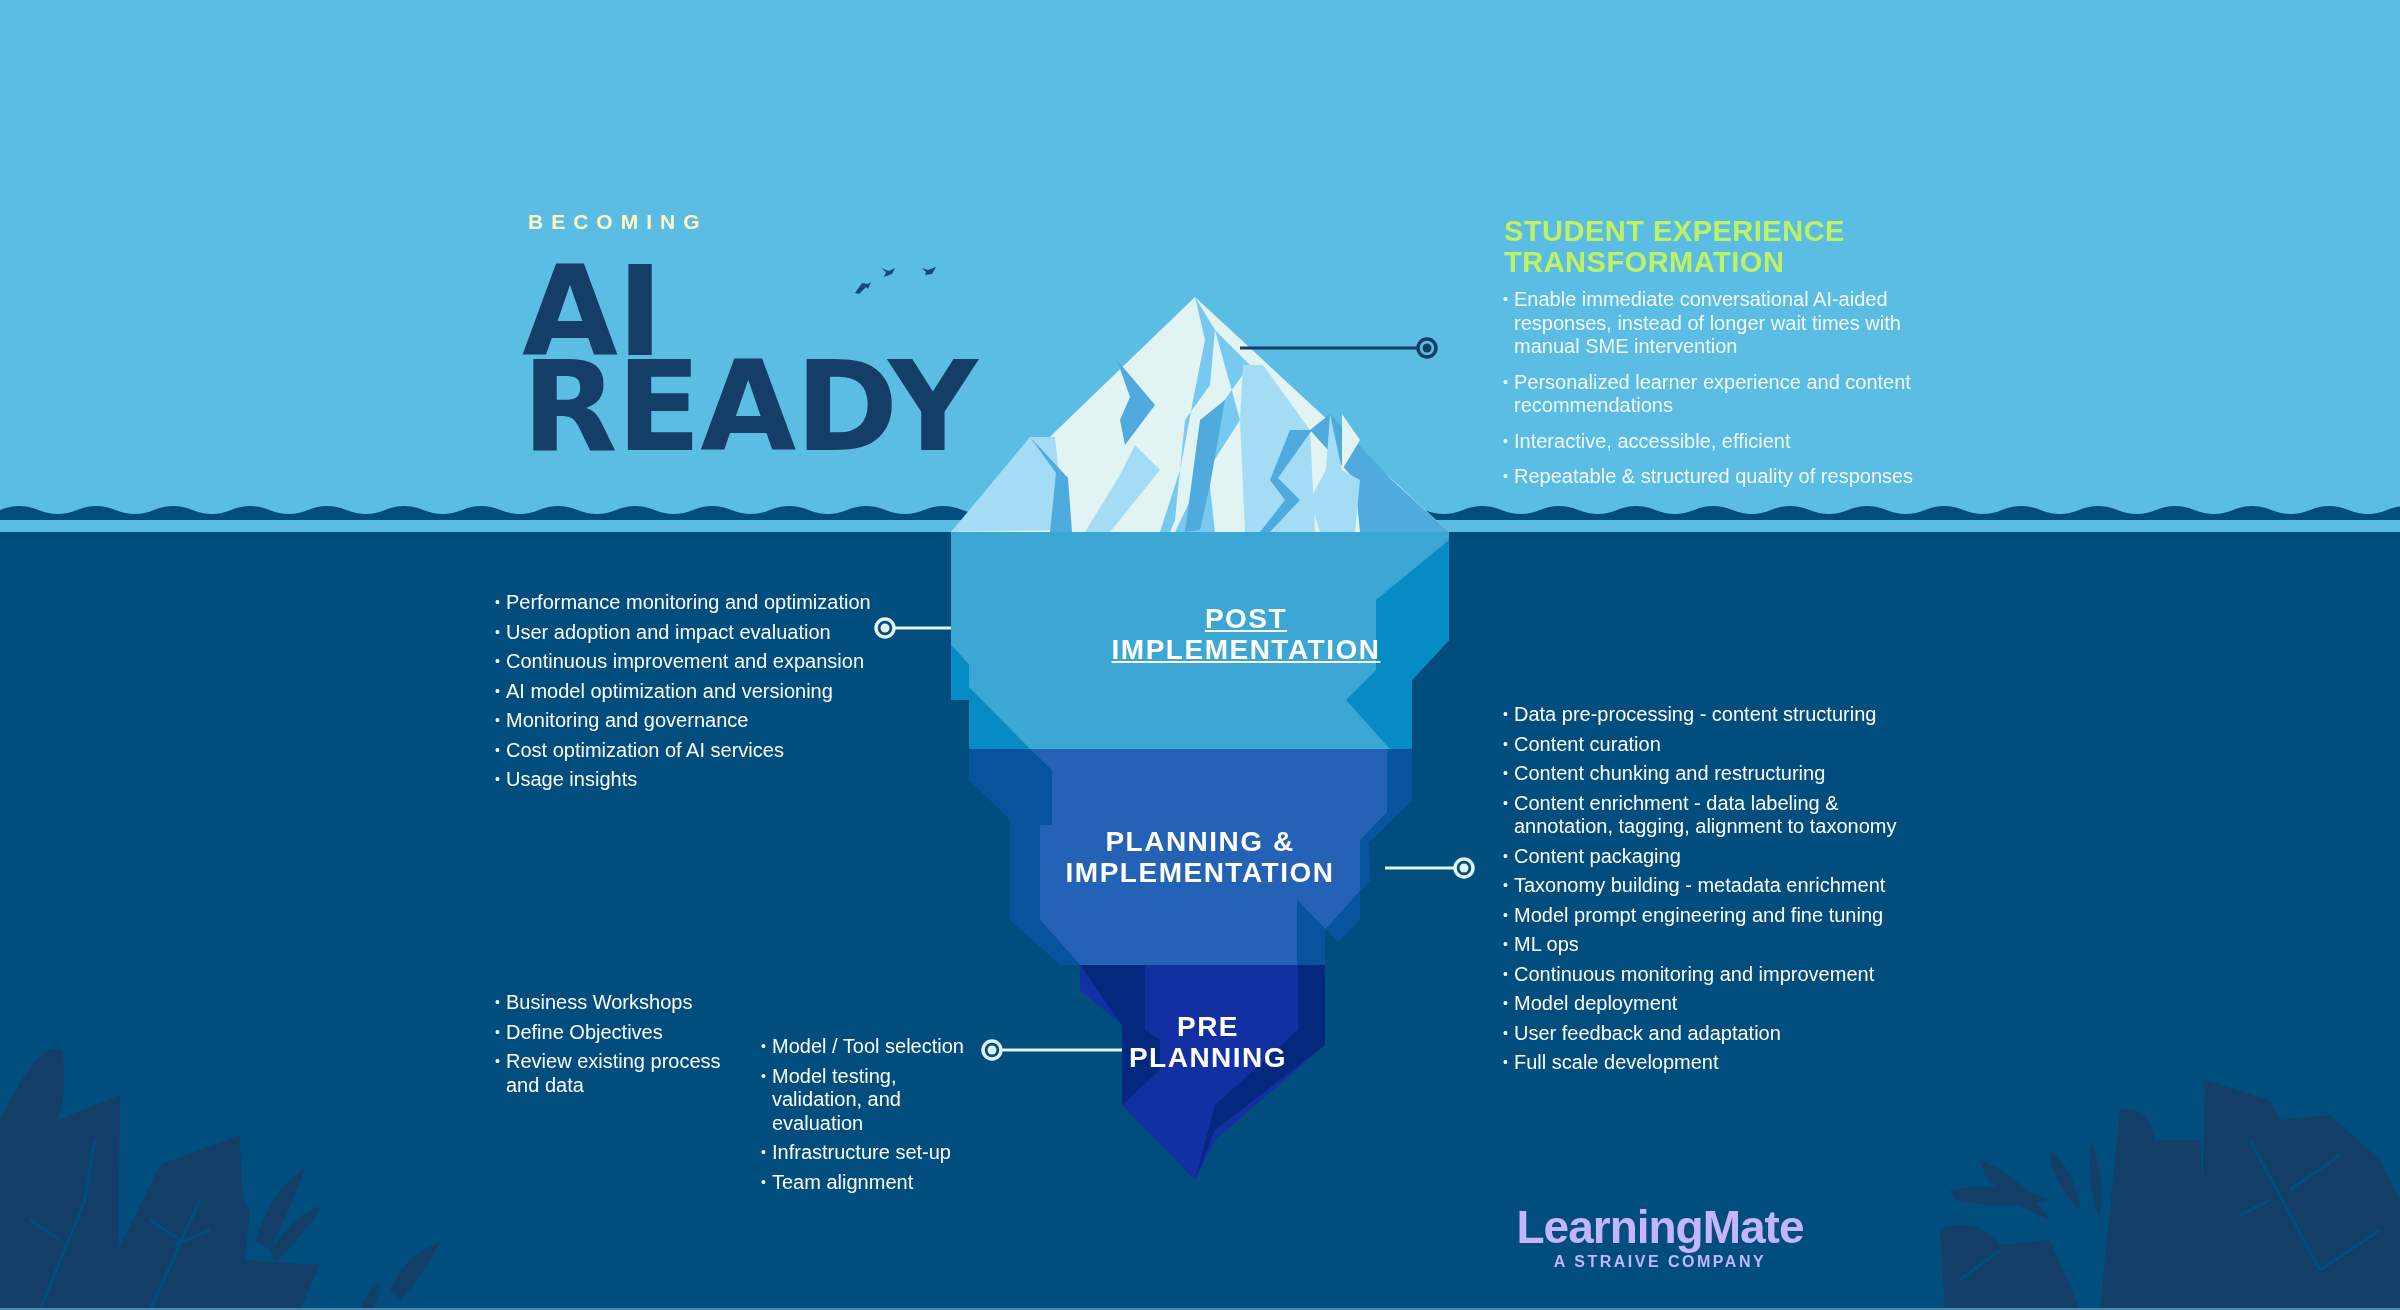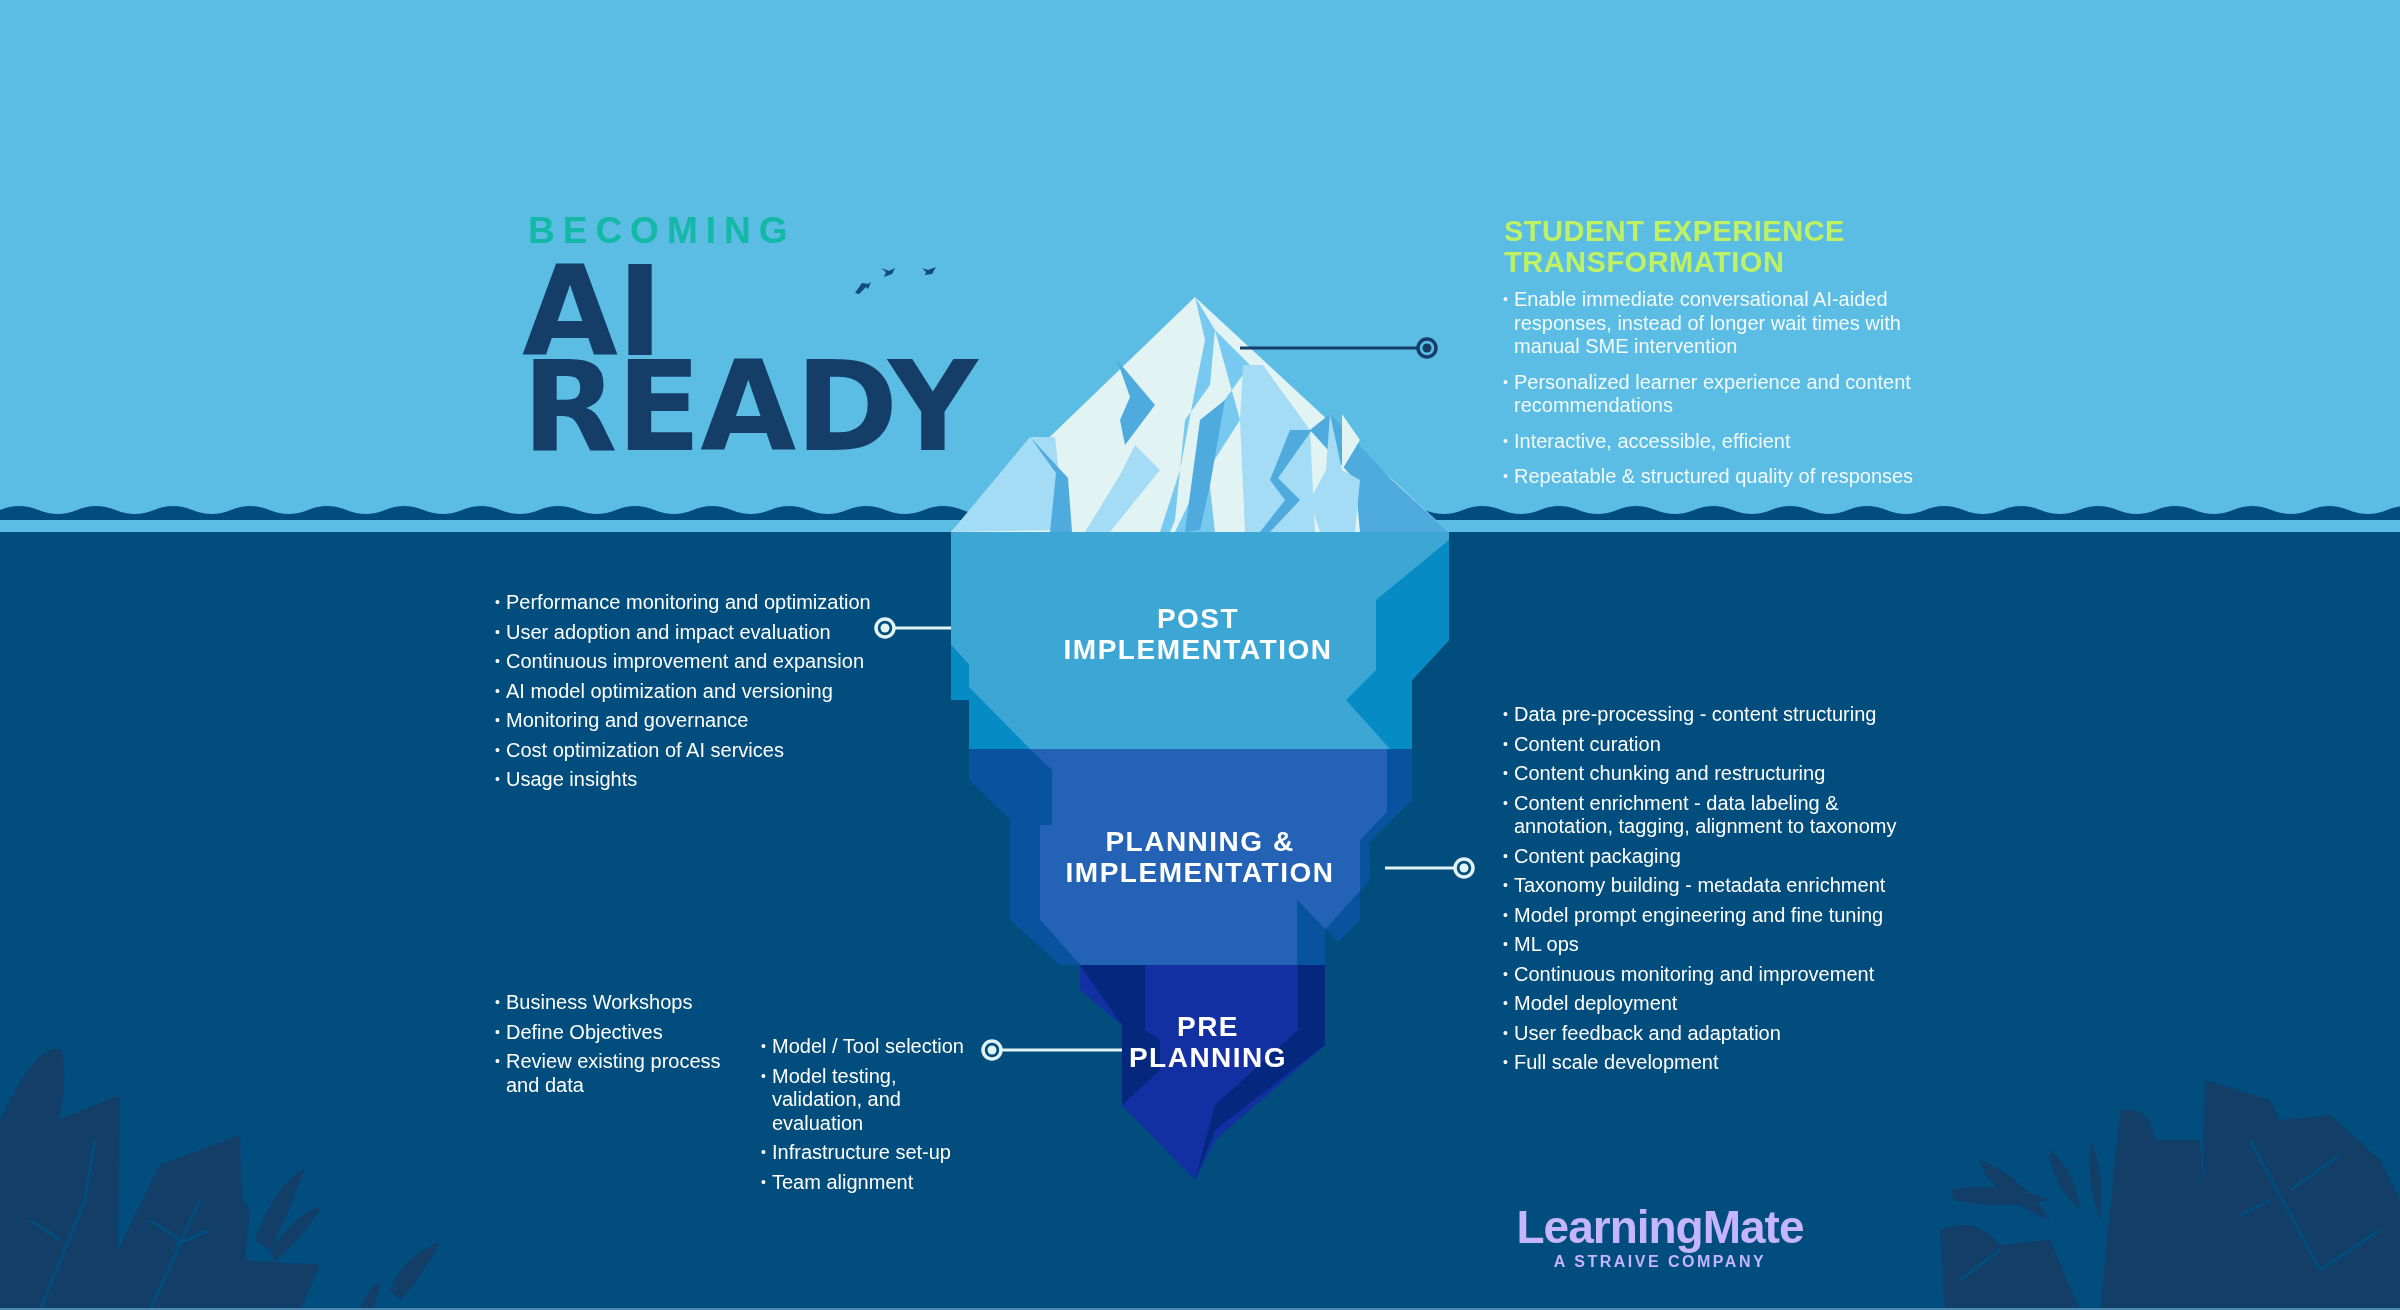--- a/index.html
+++ b/index.html
@@ -1,36 +1,36 @@
 <!DOCTYPE html>
 <html><head>
 <meta charset="utf-8">
 <style>
   html, body { margin: 0; padding: 0; }
   body { width: 2400px; height: 1310px; overflow: hidden; background: #004d7e; font-family: "Liberation Sans", "DejaVu Sans", sans-serif; }
   #stage { position: relative; width: 2400px; height: 1310px; overflow: hidden; }
   #art { position: absolute; left: 0; top: 0; width: 2400px; height: 1310px; }
   .abs { position: absolute; }
-  .kicker { left: 528px; top: 210px; color: #14b8a6; font-weight: 700; font-size: 37px; letter-spacing: 8px; }
+  .kicker { left: 528px; top: 210px; color: #fef9c3; font-weight: 700; font-size: 21px; letter-spacing: 8px; }
   .hero { left: 522px; color: #143d68; font-weight: 900; font-size: 124px; line-height: 1; letter-spacing: -1px; font-family: "DejaVu Sans", sans-serif; }
   .hero.l1 { top: 250px; }
   .hero.l2 { top: 345px; }
   .sx-title { left: 1504px; top: 216px; color: #bef264; font-weight: 700; font-size: 29px; line-height: 31px; letter-spacing: 0.5px; width: 440px; }
   ul.blist { list-style: none; margin: 0; padding: 0; color: #ffffff; font-size: 20px; line-height: 23.5px; }
   ul.blist li { position: relative; padding-left: 10px; }
   ul.blist li::before { content: "•"; position: absolute; left: -1px; top: 0; font-size: 14px; }
   ul.sx-list { left: 1504px; top: 288px; width: 420px; }
   ul.sx-list li { margin-bottom: 12px; color: #f2fbff; }
   ul.tight li { margin-bottom: 6px; }
   ul.post-list { left: 496px; top: 588px; width: 400px; }
   ul.plan-list { left: 1504px; top: 695px; width: 420px; margin-top: 8px; }
   ul.pre-list-a { left: 496px; top: 991px; width: 240px; }
   ul.pre-list-b { left: 762px; top: 1035px; width: 220px; }
   .stage-label { color: #ffffff; font-weight: 700; font-size: 28px; line-height: 31px; text-align: center; letter-spacing: 1.5px; }
-  .lbl-post { left: 1000px; top: 603px; width: 396px; }
+  .lbl-post { left: 1048px; top: 603px; width: 396px; text-decoration: underline; }
   .lbl-plan { left: 1000px; top: 826px; width: 400px; }
   .lbl-pre { left: 1108px; top: 1011px; width: 200px; }
   .logo { left: 1505px; top: 1202px; width: 310px; text-align: center; color: #c4b5fd; }
   .logo .brand { font-weight: 700; font-size: 46px; letter-spacing: -1px; line-height: 50px; }
   .logo .sub { font-weight: 700; font-size: 16px; letter-spacing: 2.5px; line-height: 20px; }
 </style>
 </head>
 <body>
 
 <div id="stage">

